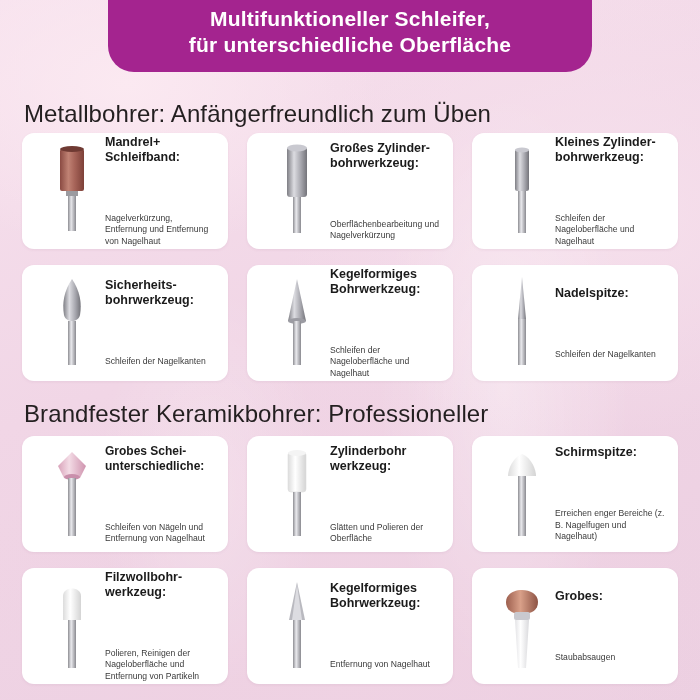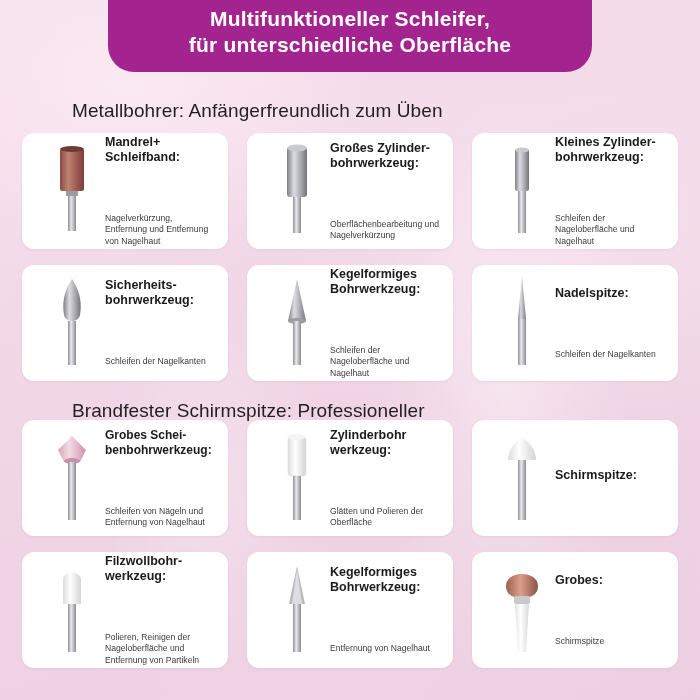--- a/index.html
+++ b/index.html
@@ -55,41 +55,40 @@
     font-size: 21px;
     font-weight: bold;
     line-height: 26px;
     letter-spacing: 0.2px;
   }
 
   
   .section-title {
     position: absolute;
     left: 24px;
-    font-size: 19px;
+    font-size: 24px;
     color: #231f20;
     font-weight: normal;
     letter-spacing: 0.1px;
-    margin-left: 48px;
   }
   #sec1-title { top: 100px; }
   #sec2-title { top: 400px; }
 
   
   .grid {
     position: absolute;
     left: 22px;
     width: 656px;
     display: grid;
     grid-template-columns: repeat(3, 206px);
     column-gap: 19px;
     row-gap: 16px;
   }
   #grid1 { top: 133px; }
-  #grid2 { top: 420px; }
+  #grid2 { top: 436px; }
 
   .card {
     background: #ffffff;
     border-radius: 12px;
     height: 116px;
     display: flex;
     align-items: center;
     padding: 6px 8px 6px 17px;
     box-sizing: border-box;
     box-shadow: 0 1px 3px rgba(120, 70, 100, 0.08);
@@ -258,21 +257,21 @@
       <div class="card-text">
         <div class="card-title">
           <span>Nadelspitze:</span>
         </div>
         <div class="card-desc">Schleifen der Nagelkanten</div>
       </div>
     </div>
 
   </div>
 
-  <div class="section-title" id="sec2-title">Brandfester Schirmspitze: Professioneller</div>
+  <div class="section-title" id="sec2-title">Brandfester Keramikbohrer: Professioneller</div>
 
   <div class="grid" id="grid2">
 
     <div class="card wide">
       <div class="card-img">
         <svg width="60" height="100" viewBox="0 0 60 100">
           <defs>
             <linearGradient id="pinkstone" x1="0" y1="0" x2="1" y2="0">
               <stop offset="0" stop-color="#d9a3ba"></stop>
                 <stop offset="0.4" stop-color="#f3dbe5"></stop>
@@ -285,21 +284,21 @@
             </linearGradient>
           </defs>
           <path d="M16 22 L30 8 L44 22 L38 34 L22 34 Z" fill="url(#pinkstone)"></path>
           <ellipse cx="30" cy="33" rx="8" ry="3" fill="#c98fab"></ellipse>
           <rect x="26" y="34" width="8" height="58" fill="url(#steel3)"></rect>
         </svg>
       </div>
       <div class="card-text">
         <div class="card-title">
           <span>Grobes Schei-</span><br>
-          <span>benbohrwerkzeug:</span>
+          <span>unterschiedliche:</span>
         </div>
         <div class="card-desc">Schleifen von Nägeln und Entfernung von Nagelhaut</div>
       </div>
     </div>
 
     <div class="card">
       <div class="card-img">
         <svg width="60" height="100" viewBox="0 0 60 100">
           <defs>
             <linearGradient id="white1" x1="0" y1="0" x2="1" y2="0">
@@ -326,20 +325,21 @@
       <div class="card-img">
         <svg width="60" height="100" viewBox="0 0 60 100">
           <path d="M30 10 C40 14 44 26 44 32 L16 32 C16 26 20 14 30 10 Z" fill="url(#white1)"></path>
           <rect x="26" y="32" width="8" height="60" fill="url(#steel3)"></rect>
         </svg>
       </div>
       <div class="card-text">
         <div class="card-title">
           <span>Schirmspitze:</span>
         </div>
+        <div class="card-desc">Erreichen enger Bereiche (z. B. Nagelfugen und Nagelhaut)</div>
       </div>
     </div>
 
     <div class="card">
       <div class="card-img">
         <svg width="60" height="100" viewBox="0 0 60 100">
           <path d="M21 20 C21 10 39 10 39 20 L39 44 L21 44 Z" fill="url(#white1)"></path>
           <rect x="26" y="44" width="8" height="48" fill="url(#steel3)"></rect>
         </svg>
       </div>
@@ -386,19 +386,19 @@
           </defs>
           <path d="M14 26 C14 10 46 10 46 26 C46 34 40 38 30 38 C20 38 14 34 14 26 Z" fill="url(#bristle)"></path>
           <rect x="22" y="36" width="16" height="8" rx="2" fill="#c9c9cf"></rect>
           <path d="M23 44 L37 44 L34 92 L26 92 Z" fill="url(#handle)"></path>
         </svg>
       </div>
       <div class="card-text">
         <div class="card-title">
           <span>Grobes:</span>
         </div>
-        <div class="card-desc">Schirmspitze</div>
+        <div class="card-desc">Staubabsaugen</div>
       </div>
     </div>
 
   </div>
 
 </div>
 
 </body></html>

